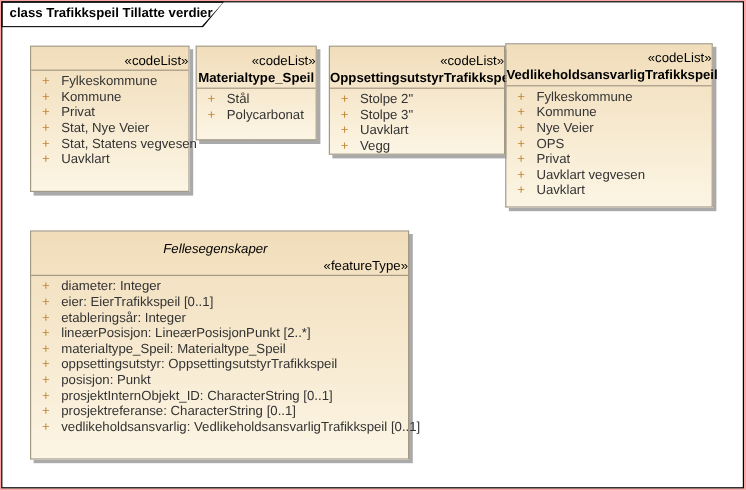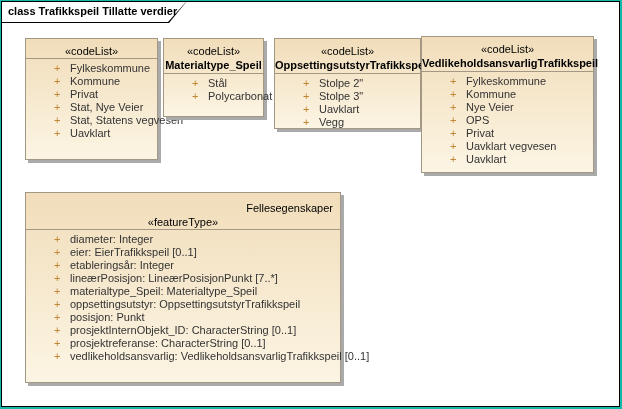--- a/index.html
+++ b/index.html
@@ -11,21 +11,21 @@
     --vis-color:#c08433;
     --frame-border:#000000;
   }
   *{box-sizing:border-box;}
   html,body{margin:0;padding:0;background:#ffffff;}
   body{
     width:622px;height:409px;position:relative;
     font-family:"Liberation Sans", sans-serif;
     -webkit-font-smoothing:antialiased;
   }
-  .canvas{position:absolute;inset:0;background:#14b8a6;}
+  .canvas{position:absolute;inset:0;background:#fca5a5;}
   .frame{
     position:absolute;left:1px;top:1px;right:2px;bottom:2px;
     border:1px solid var(--frame-border);background:#ffffff;
   }
   .tab{position:absolute;left:1px;top:1px;width:186px;height:22px;}
   .tab-border{
     position:absolute;inset:0;background:var(--frame-border);
     clip-path:polygon(0 0,100% 0,calc(100% - 18px) 100%,0 100%);
   }
   .tab-fill{
@@ -38,26 +38,26 @@
   }
   .uml-class{
     position:absolute;
     background:linear-gradient(180deg,var(--fill-top) 0%,var(--fill-bottom) 100%);
     border:1px solid var(--box-border);
     box-shadow:3px 3px 0 var(--shadow);
     font-size:11px;color:var(--attr-text);
   }
   .hdr{border-bottom:1px solid var(--box-border);padding-top:5px;text-align:center;}
   .pkg{
-    text-align:right;color:#000;
+    font-style:italic;color:#000;
     padding:3px 7px 0 0;height:17px;line-height:14px;
   }
-  .stereo{line-height:14px;color:#000;white-space:nowrap;}
+  .stereo{line-height:14px;color:#000;white-space:nowrap;text-align:right;}
   .cname{line-height:15px;font-weight:bold;color:#000;white-space:nowrap;}
-  .attrs{padding-top:3px;margin-left:19px;}
+  .attrs{padding-top:3px;}
   .row{line-height:13px;height:13px;padding-left:9px;white-space:nowrap;}
   .vis{display:inline-block;width:16px;color:var(--vis-color);}
   .albl{color:var(--attr-text);}
 </style>
 </head>
 <body>
 
 <div class="canvas">
   <div class="frame"></div>
 
@@ -123,21 +123,21 @@
 
   <div class="uml-class" style="left:25px;top:192px;width:316px;height:191px;">
     <div class="hdr">
       <div class="pkg">Fellesegenskaper</div>
       <div class="stereo">«featureType»</div>
     </div>
     <div class="attrs">
       <div class="row"><span class="vis">+</span><span class="albl">diameter: Integer</span></div>
       <div class="row"><span class="vis">+</span><span class="albl">eier: EierTrafikkspeil [0..1]</span></div>
       <div class="row"><span class="vis">+</span><span class="albl">etableringsår: Integer</span></div>
-      <div class="row"><span class="vis">+</span><span class="albl">lineærPosisjon: LineærPosisjonPunkt [7..*]</span></div>
+      <div class="row"><span class="vis">+</span><span class="albl">lineærPosisjon: LineærPosisjonPunkt [2..*]</span></div>
       <div class="row"><span class="vis">+</span><span class="albl">materialtype_Speil: Materialtype_Speil</span></div>
       <div class="row"><span class="vis">+</span><span class="albl">oppsettingsutstyr: OppsettingsutstyrTrafikkspeil</span></div>
       <div class="row"><span class="vis">+</span><span class="albl">posisjon: Punkt</span></div>
       <div class="row"><span class="vis">+</span><span class="albl">prosjektInternObjekt_ID: CharacterString [0..1]</span></div>
       <div class="row"><span class="vis">+</span><span class="albl">prosjektreferanse: CharacterString [0..1]</span></div>
       <div class="row"><span class="vis">+</span><span class="albl">vedlikeholdsansvarlig: VedlikeholdsansvarligTrafikkspeil [0..1]</span></div>
     </div>
   </div>
 </div>
 

